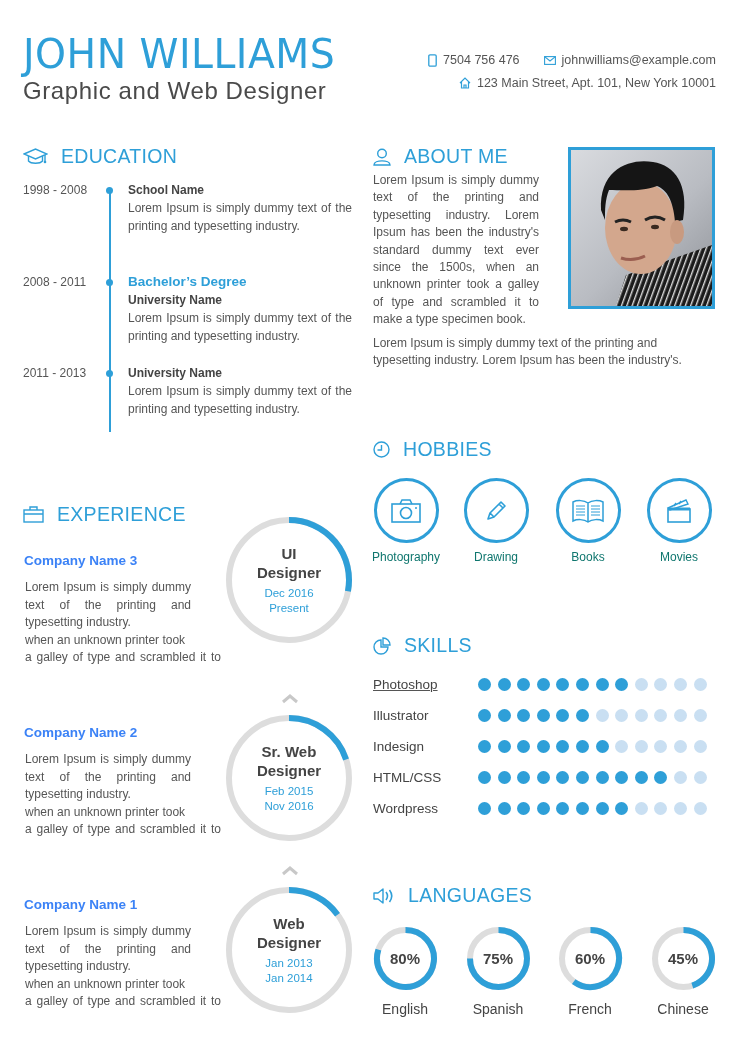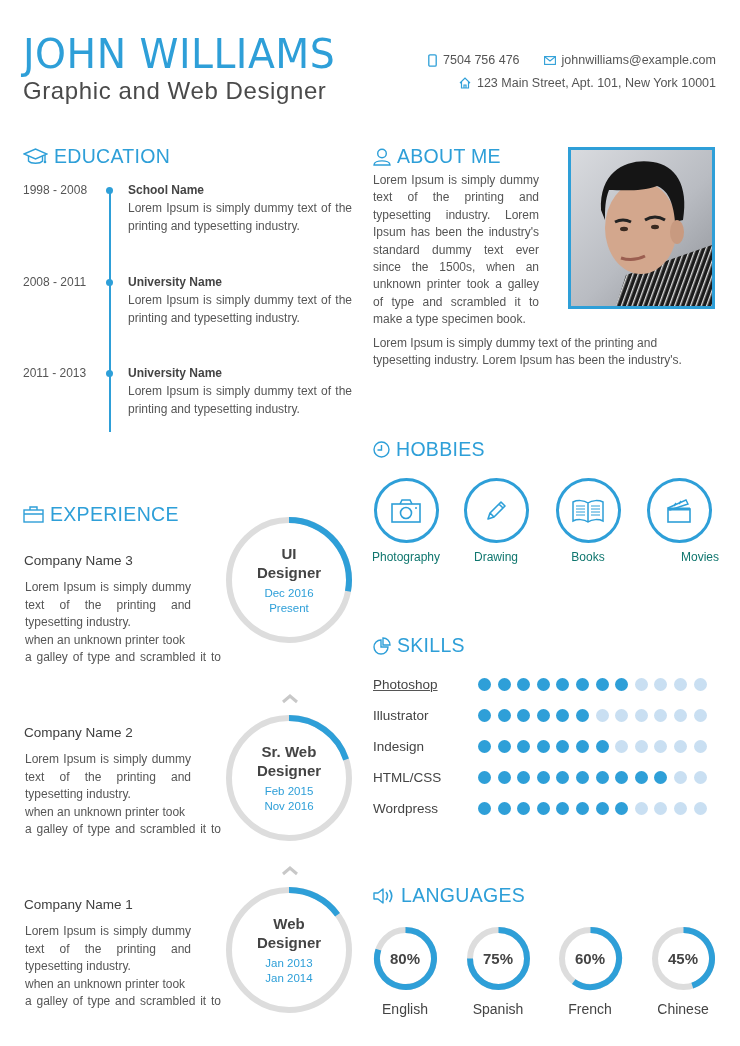--- a/index.html
+++ b/index.html
@@ -3,21 +3,21 @@
 <meta charset="utf-8">
 <style>
   * { box-sizing: border-box; margin: 0; padding: 0; }
   html, body { width: 740px; height: 1046px; background: #ffffff; overflow: hidden; }
   body { font-family: "Liberation Sans", "DejaVu Sans", sans-serif; color: #555; position: relative; }
   .abs { position: absolute; }
   .name { left: 23px; top: 30px; font-size: 41px; font-weight: 300; color: #2e9fd8; letter-spacing: 0.5px; font-family: "DejaVu Sans", sans-serif; font-weight: normal; transform: scaleX(0.96); transform-origin: left; }
   .role { left: 23px; top: 77px; font-size: 24px; color: #4a4a4a; letter-spacing: 0.6px; }
   .contact { right: 24px; font-size: 12.5px; color: #555; display: flex; align-items: center; gap: 6px; }
   .contact svg { flex: none; }
-  .sec-title { display: flex; align-items: center; gap: 6px; font-size: 19.5px; color: #2e9fd8; letter-spacing: 0.3px; font-weight: normal; }
+  .sec-title { display: flex; align-items: center; gap: 13px; font-size: 19.5px; color: #2e9fd8; letter-spacing: 0.3px; font-weight: normal; }
   .sec-title svg { flex: none; }
   
   .edu-line { left: 109px; top: 190px; width: 2px; height: 242px; background: #2e9fd8; }
   .edu-item { left: 23px; width: 330px; }
   .edu-date { position: absolute; left: 0; top: 0; font-size: 12px; color: #555; }
   .edu-dot { position: absolute; left: 83px; top: 4px; width: 7px; height: 7px; border-radius: 50%; background: #2e9fd8; }
   .edu-body { position: absolute; left: 105px; top: -2px; width: 224px; }
   .edu-title { font-size: 13.5px; color: #2e9fd8; font-weight: bold; line-height: 18px; }
   .edu-sub { font-size: 12px; font-weight: bold; color: #444; line-height: 18px; }
   .edu-desc { font-size: 12px; color: #555; line-height: 18px; text-align: justify; }
@@ -34,21 +34,21 @@
   .skill-name { width: 105px; font-size: 13.5px; color: #444; }
   .dots { display: flex; gap: 6.6px; }
   .dot { width: 13px; height: 13px; border-radius: 50%; background: #c9dff2; }
   .dot.on { background: #2e9fd8; }
   
   .lang { width: 70px; text-align: center; }
   .lang-ring { position: relative; width: 65px; height: 65px; margin: 0 auto; }
   .lang-ring .pct { position: absolute; left: 0; top: 0; width: 65px; height: 65px; display: flex; align-items: center; justify-content: center; font-size: 15px; font-weight: bold; color: #444; }
   .lang-label { font-size: 14px; color: #444; margin-top: 10px; }
   
-  .exp-company { left: 24px; font-size: 13.5px; font-weight: normal; color: #404040; }
+  .exp-company { left: 24px; font-size: 13.5px; font-weight: bold; color: #3b82f6; }
   .exp-desc { left: 25px; width: 196px; font-size: 12px; line-height: 17.5px; color: #555; }
   .exp-desc .j { text-align: justify; text-align-last: justify; width: 166px; }
   .exp-desc .j2 { text-align: justify; text-align-last: justify; width: 196px; }
   .exp-ring { width: 128px; height: 128px; }
   .exp-ring-text { position: absolute; left: 0; top: 0; width: 128px; height: 128px; display: flex; flex-direction: column; align-items: center; justify-content: center; }
   .exp-role { font-size: 15px; font-weight: bold; color: #444; text-align: center; line-height: 19px; }
   .exp-dates { font-size: 11.5px; color: #2e9fd8; text-align: center; line-height: 15px; margin-top: 4px; }
   .chev { width: 16px; height: 10px; }
 </style>
 </head>
@@ -92,20 +92,21 @@
   <div class="edu-dot"></div>
   <div class="edu-body">
     <div class="edu-sub">School Name</div>
     <div class="edu-desc">Lorem Ipsum is simply dummy text of the printing and typesetting industry.</div>
   </div>
 </div>
 <div class="abs edu-item" style="top:275px;">
   <div class="edu-date">2008 - 2011</div>
   <div class="edu-dot"></div>
   <div class="edu-body">
+    <div class="edu-title">Bachelor’s Degree</div>
     <div class="edu-sub">University Name</div>
     <div class="edu-desc">Lorem Ipsum is simply dummy text of the printing and typesetting industry.</div>
   </div>
 </div>
 <div class="abs edu-item" style="top:366px;">
   <div class="edu-date">2011 - 2013</div>
   <div class="edu-dot"></div>
   <div class="edu-body">
     <div class="edu-sub">University Name</div>
     <div class="edu-desc">Lorem Ipsum is simply dummy text of the printing and typesetting industry.</div>
@@ -170,21 +171,21 @@
 </div>
 <div class="abs hobby" style="left:548px; top:478px;">
   <div class="hobby-circle">
     <svg width="32" height="24" viewBox="0 0 32 24">
         <path d="M16 4 C12 1 5 1 1 3 V22 C5 20 12 20 16 23 C20 20 27 20 31 22 V3 C27 1 20 1 16 4 Z M16 4 V23" fill="none" stroke="#2e9fd8" stroke-width="1.5"></path>
         <path d="M4 7 H13 M4 10 H13 M4 13 H13 M4 16 H13 M19 7 H28 M19 10 H28 M19 13 H28 M19 16 H28" stroke="#2e9fd8" stroke-width="1"></path>
       </svg>
   </div>
   <div class="hobby-label">Books</div>
 </div>
-<div class="abs hobby" style="left:639px; top:478px;text-align:right;">
+<div class="abs hobby" style="left:639px; top:478px;">
   <div class="hobby-circle">
     <svg width="26" height="26" viewBox="0 0 26 26">
         <rect x="2" y="11" width="22" height="13" fill="none" stroke="#2e9fd8" stroke-width="1.6"></rect>
         <path d="M2 11 H24" stroke="#2e9fd8" stroke-width="3"></path>
         <path d="M2 10 L20 2 L22 6 L4 12 Z" fill="none" stroke="#2e9fd8" stroke-width="1.4"></path>
         <path d="M8 8 L10 5 M13 6 L15 3" stroke="#2e9fd8" stroke-width="1.4"></path>
       </svg>
   </div>
   <div class="hobby-label">Movies</div>
 </div>

